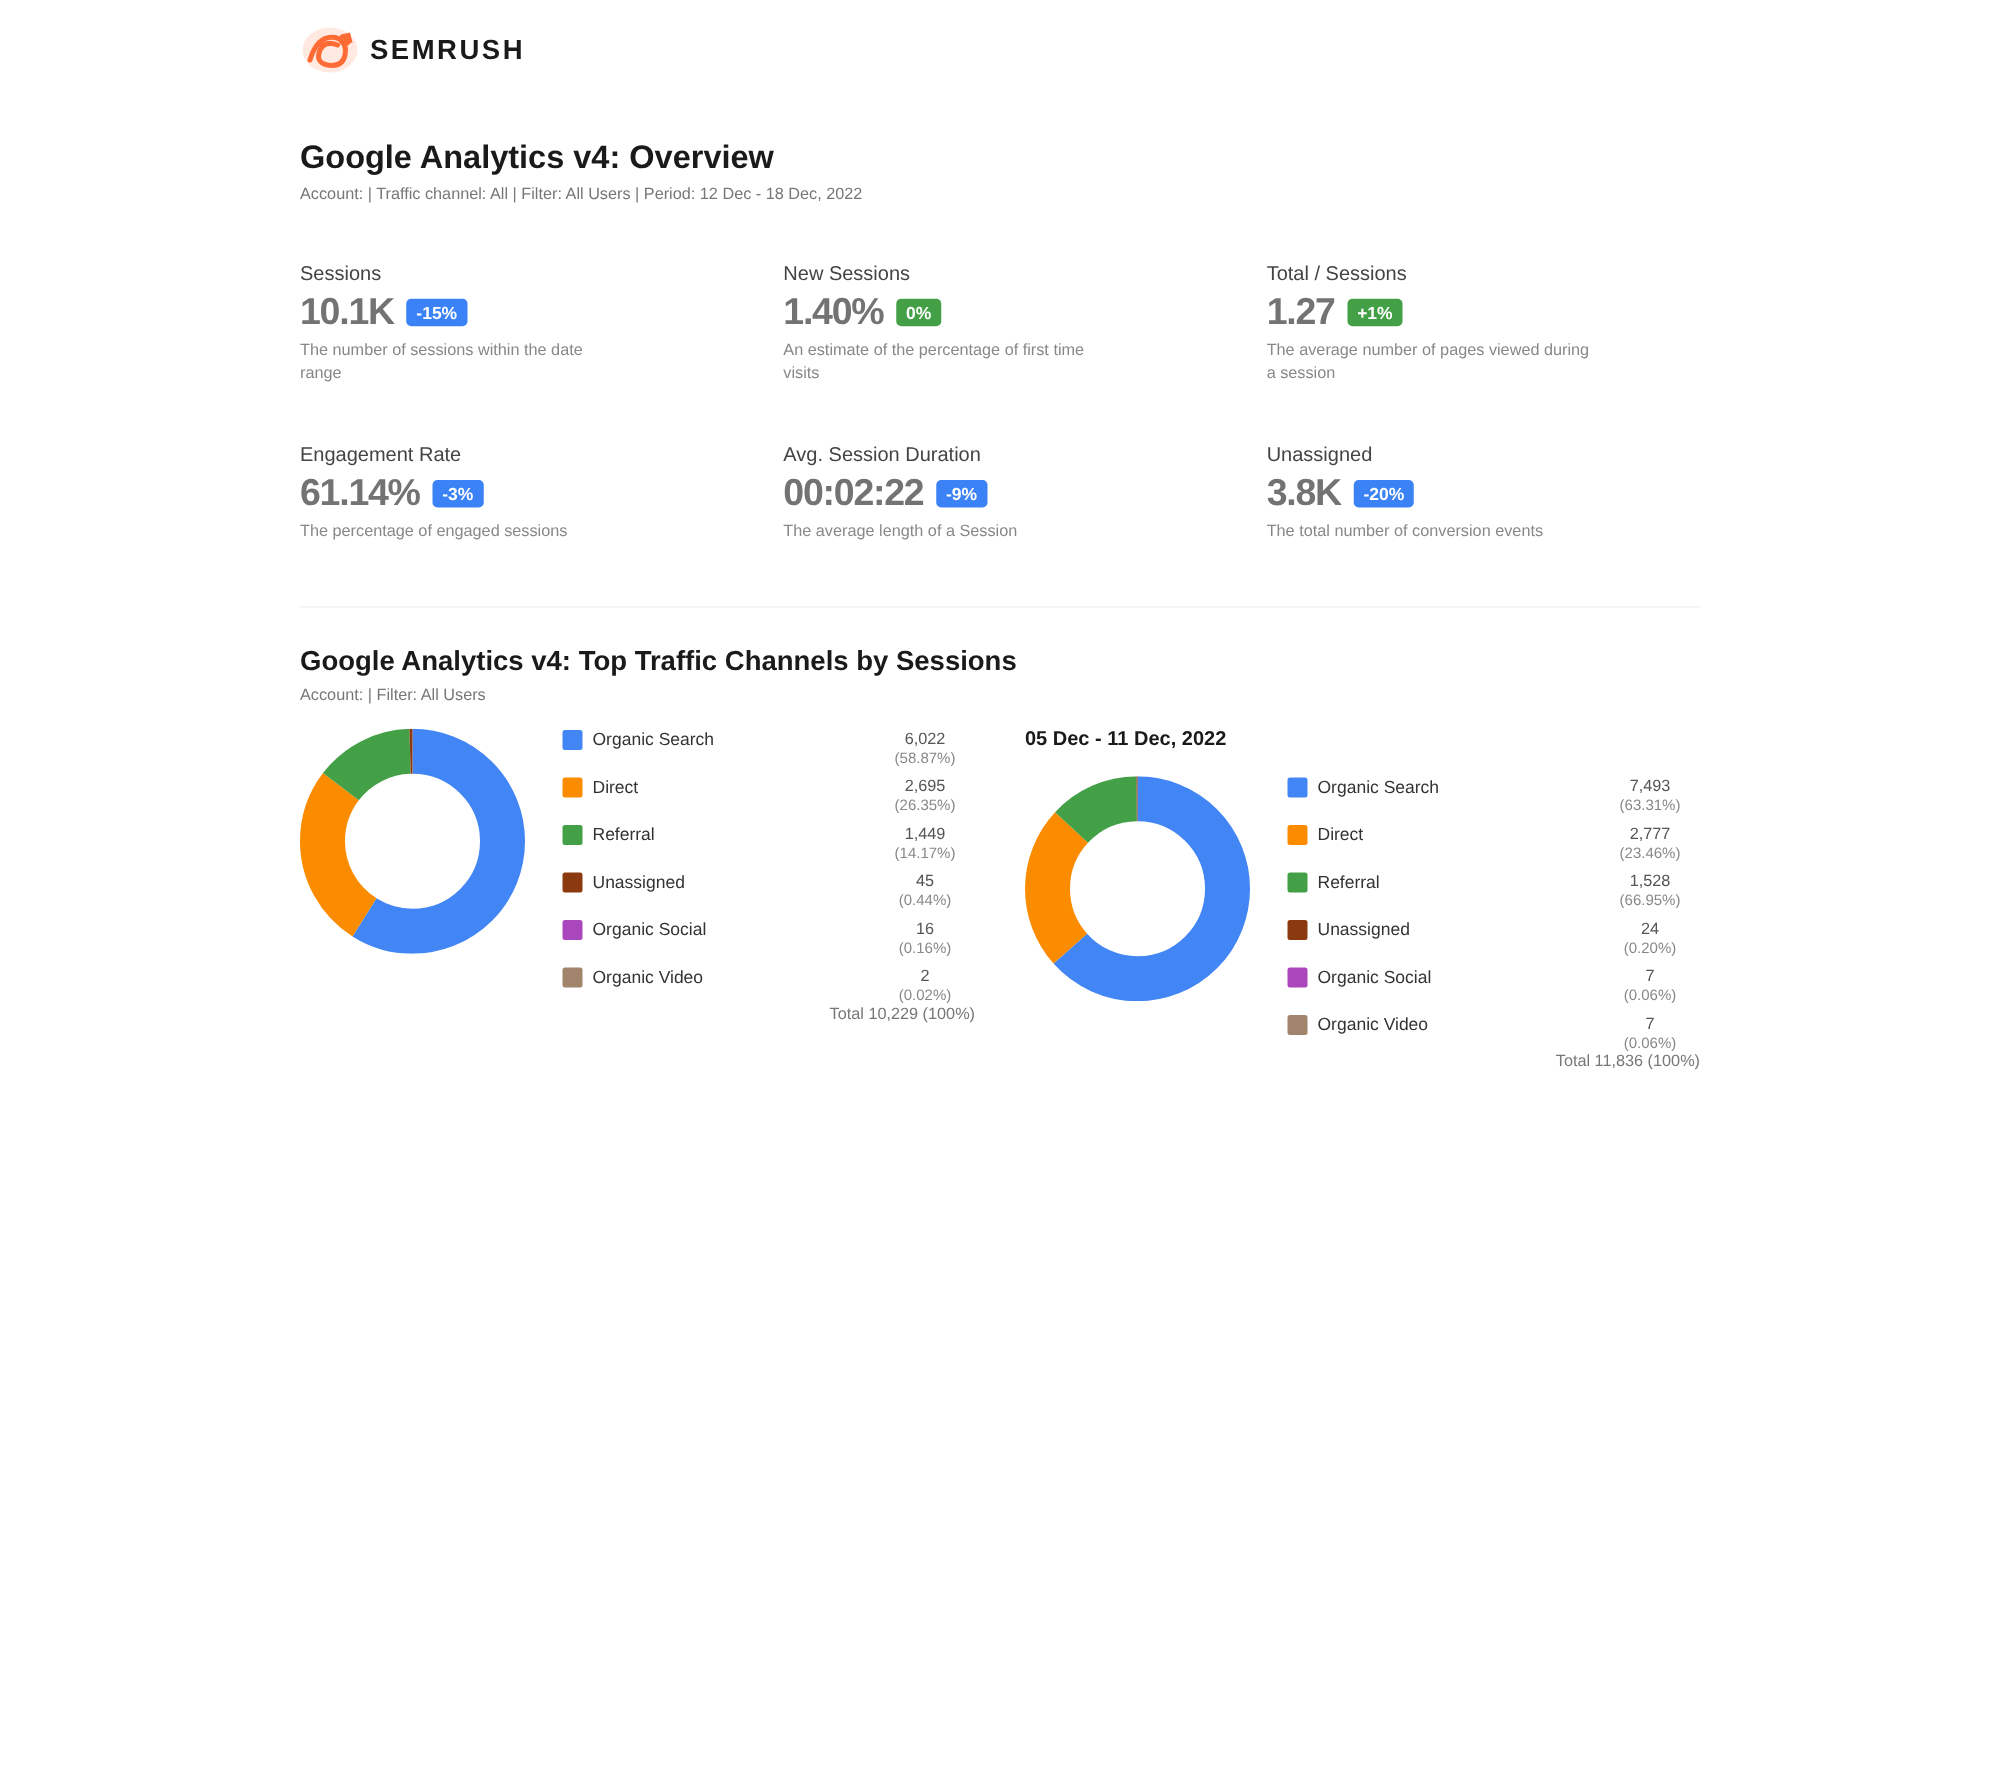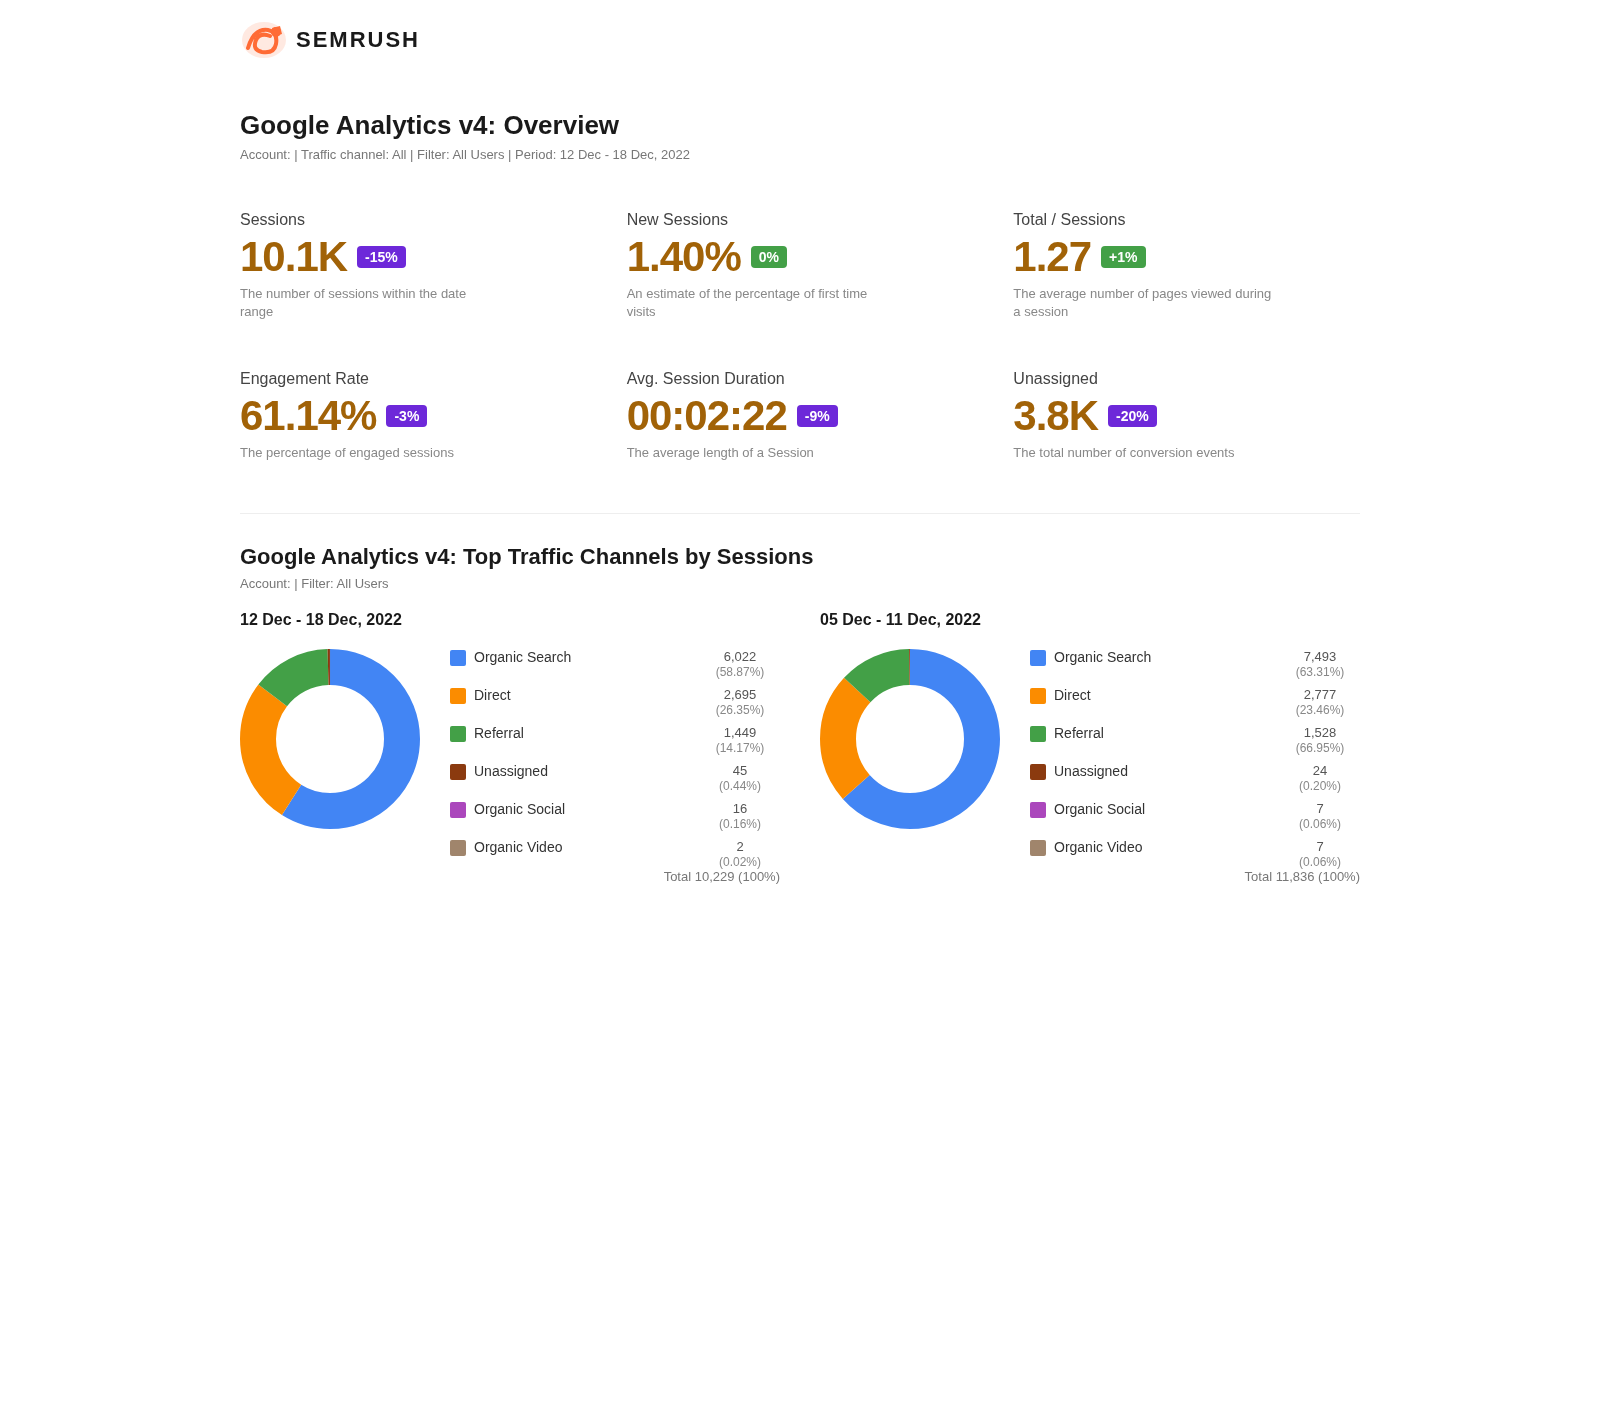--- a/index.html
+++ b/index.html
@@ -61,35 +61,35 @@
       color: #444;
       font-weight: 400;
       margin-top: 19px;
     }
     .metric-value-row {
       display: flex;
       align-items: center;
       gap: 10px;
     }
     .metric-value {
-      font-size: 42px;
+      font-size: 30px;
       font-weight: 800;
-      color: #a16207;
+      color: #737373;
       letter-spacing: -1px;
     }
     .badge {
       display: inline-flex;
       align-items: center;
       padding: 3px 8px;
       border-radius: 4px;
       font-size: 14px;
       font-weight: 700;
       color: #fff;
     }
-    .badge-red { background: #6d28d9; }
+    .badge-red { background: #3b82f6; }
     .badge-green { background: #43a047; }
     .metric-desc {
       font-size: 13px;
       color: #888;
       line-height: 1.4;
       max-width: 260px;
     }
 
     
     .section-divider {
@@ -253,21 +253,20 @@
 </div>
 
 <hr class="section-divider">
 
 <div>
   <h2 class="traffic-section-title">Google Analytics v4: Top Traffic Channels by Sessions</h2>
   <p class="traffic-meta">Account:         | Filter: All Users</p>
 
   <div class="charts-container" id="charts-container">
   <div class="chart-block">
-    <div class="chart-period-label">12 Dec - 18 Dec, 2022</div>
     <div class="chart-inner">
       <div class="donut-wrapper"><svg width="180" height="180" viewBox="0 0 180 180" xmlns="http://www.w3.org/2000/svg">
               <circle cx="90" cy="90" r="72" fill="none" stroke="#4285F4" stroke-width="36" stroke-dasharray="266.3216057042368 186.06773641269342" stroke-dashoffset="0" transform="rotate(-90 90 90)"></circle>
               <circle cx="90" cy="90" r="72" fill="none" stroke="#FB8C00" stroke-width="36" stroke-dasharray="119.20459164781111 333.1847504691191" stroke-dashoffset="-266.3216057042368" transform="rotate(-90 90 90)"></circle>
               <circle cx="90" cy="90" r="72" fill="none" stroke="#43A047" stroke-width="36" stroke-dasharray="64.10356977796901 388.2857723389612" stroke-dashoffset="-385.5261973520479" transform="rotate(-90 90 90)"></circle>
               <circle cx="90" cy="90" r="72" fill="none" stroke="#8B3A0F" stroke-width="36" stroke-dasharray="1.990513105314493 450.3988290116157" stroke-dashoffset="-449.62976713001694" transform="rotate(-90 90 90)"></circle>
               <circle cx="90" cy="90" r="72" fill="none" stroke="#AB47BC" stroke-width="36" stroke-dasharray="0.7238229473870884 451.66551916954313" stroke-dashoffset="-451.6202802353314" transform="rotate(-90 90 90)"></circle>
               <circle cx="90" cy="90" r="72" fill="none" stroke="#A0856C" stroke-width="36" stroke-dasharray="0.09047786842338605 452.29886424850685" stroke-dashoffset="-452.34410318271847" transform="rotate(-90 90 90)"></circle>
             </svg></div>
       <div class="legend">

